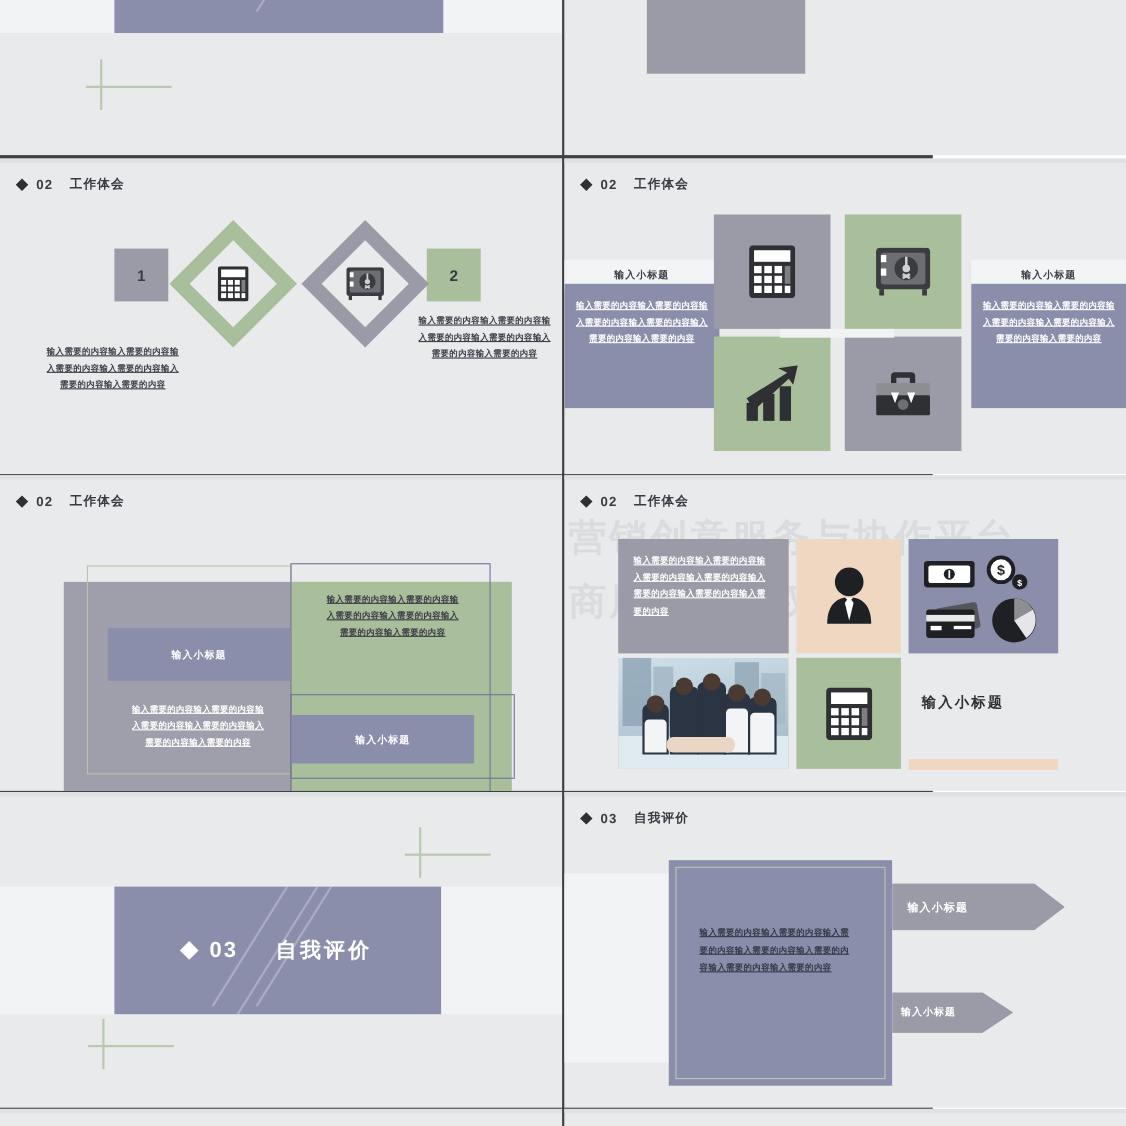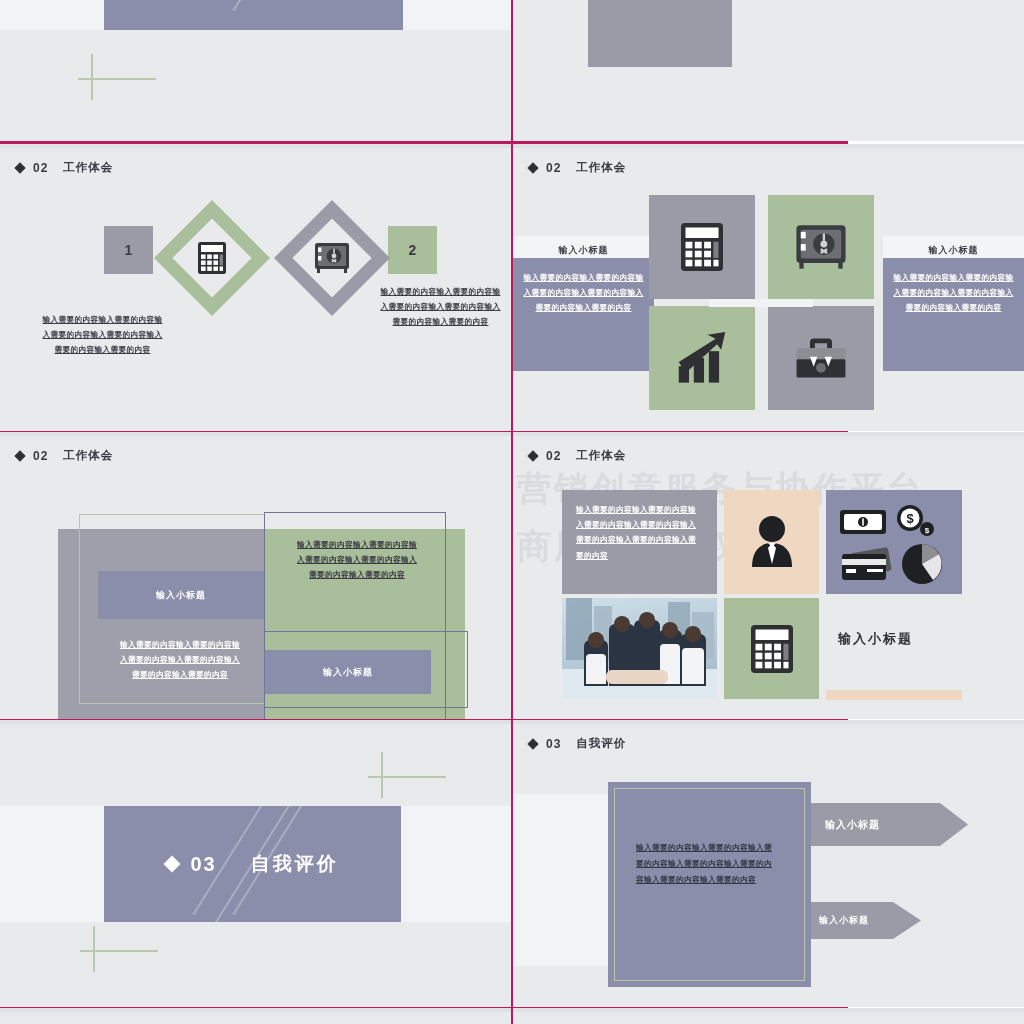--- a/index.html
+++ b/index.html
@@ -4,21 +4,21 @@
 <style>
   html,body{margin:0;padding:0;}
   body{
     width:1024px;height:1024px;overflow:hidden;
     background:#ffffff;
     font-family:"Liberation Sans","DejaVu Sans",sans-serif;
     -webkit-font-smoothing:antialiased;
   }
   .grid{
     position:relative;width:848px;height:1024px;
-    background:#be185d;
+    background:#404040;
   }
   
   .slide{
     position:absolute;
     width:511px;height:287px;
     background:#e8eaec;
     overflow:hidden;
   }
   .slide.right{left:513px;}
   .slide.left{left:0px;}

